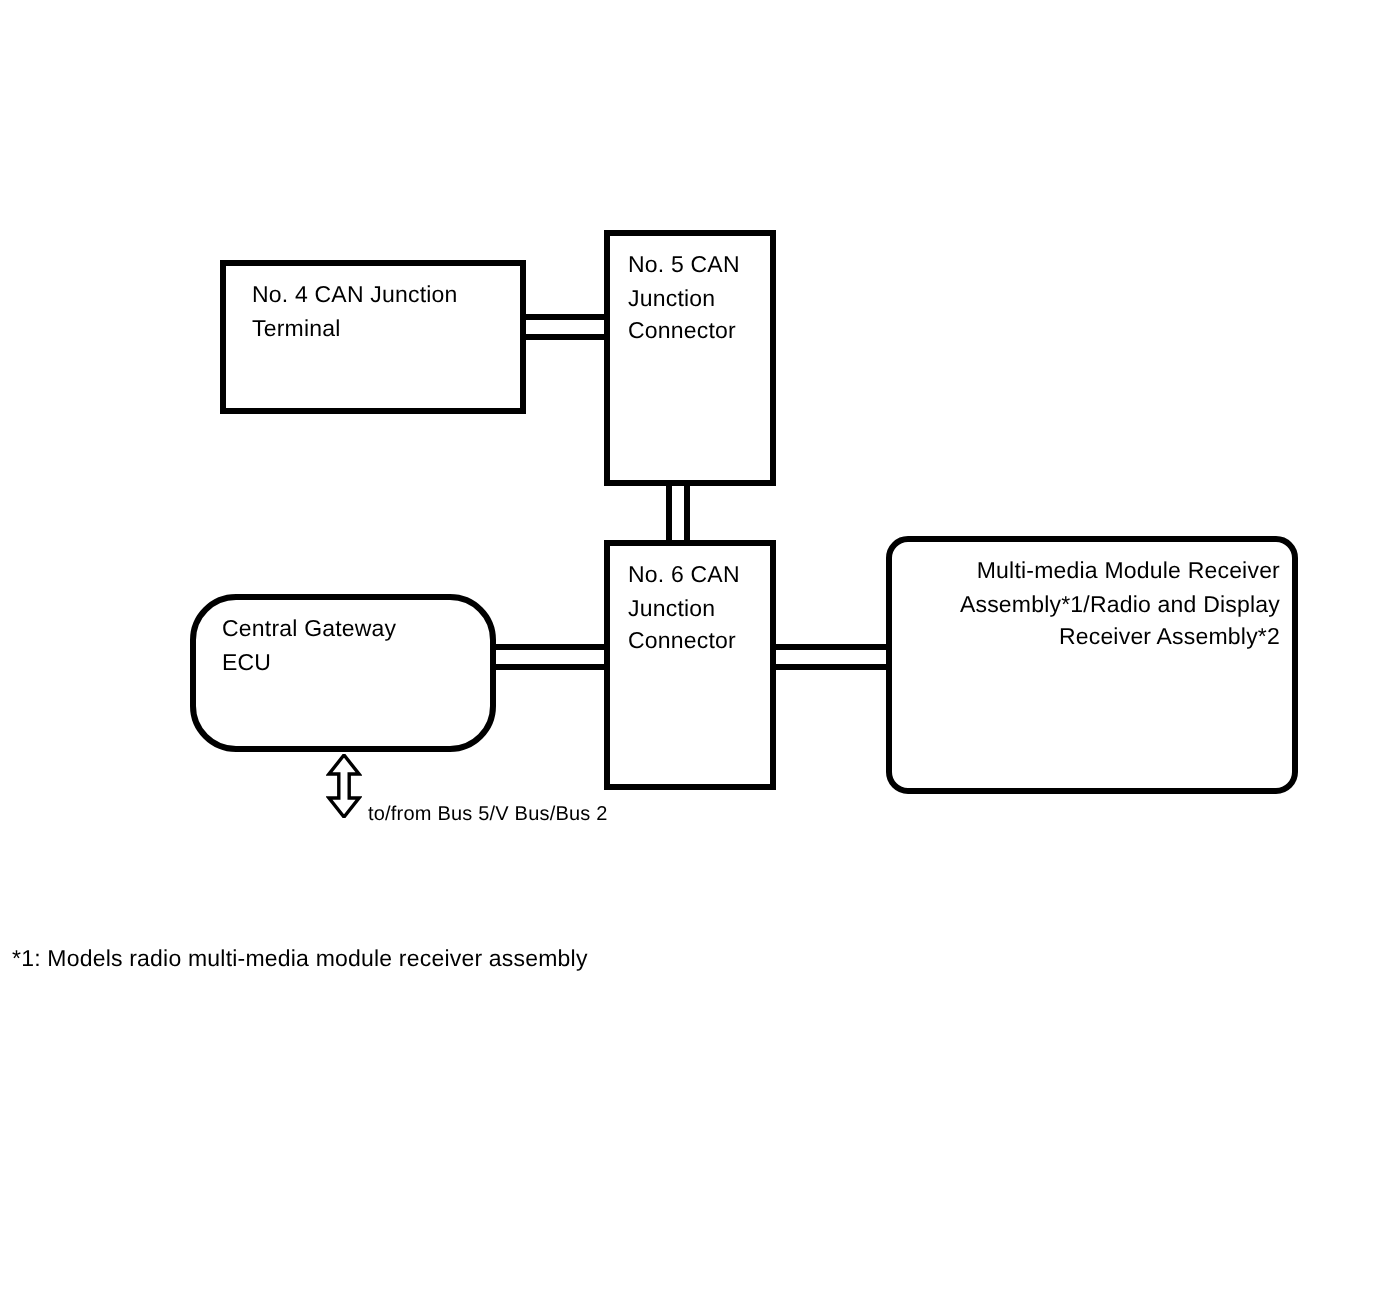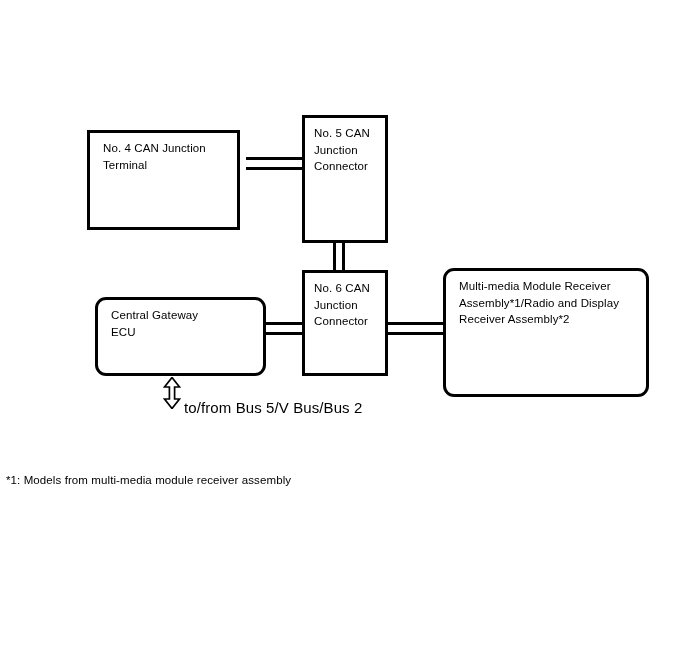--- a/index.html
+++ b/index.html
@@ -86,56 +86,56 @@
     position: absolute;
     font-size: 11.5px;
     line-height: 15px;
     letter-spacing: 0.1px;
     white-space: nowrap;
     color: #000000;
   }
 
   .caption {
     position: absolute;
-    font-size: 15px;
+    font-size: 10px;
     line-height: 15px;
     letter-spacing: 0.1px;
     white-space: nowrap;
     color: #000000;
     z-index: 4;
   }
 </style>
 </head>
 <body>
 
 <div id="canvas">
 
-  <div class="node" style="left:87px; top:130px; width:153px; height:100px;">
+  <div class="node" style="left:110px; top:130px; width:153px; height:77px;">
     <div class="node-label">No. 4 CAN Junction
 Terminal</div>
   </div>
 
   <div class="node" style="left:302px; top:103px; width:86px; height:128px;margin-top:12px;">
     <div class="node-label tight">No. 5 CAN
 Junction
 Connector</div>
   </div>
 
-  <div class="node" style="left:302px; top:270px; width:86px; height:106px;">
+  <div class="node" style="left:302px; top:270px; width:86px; height:125px;">
     <div class="node-label tight">No. 6 CAN
 Junction
 Connector</div>
   </div>
 
-  <div class="node rounded" style="left:95px; top:297px; width:171px; height:79px;">
+  <div class="node rounded" style="left:95px; top:297px; width:153px; height:79px;border-radius:23px;">
     <div class="node-label">Central Gateway
 ECU</div>
   </div>
 
-  <div class="node rounded" style="left:443px; top:268px; width:206px; height:129px;">
+  <div class="node rounded" style="left:443px; top:268px; width:206px; height:129px;text-align:right;">
     <div class="node-label">Multi-media Module Receiver
 Assembly*1/Radio and Display
 Receiver Assembly*2</div>
   </div>
 
   <div class="bus-h" style="left:246px; top:157px; width:58px; height:13px;">
     <div class="rail r1"></div>
     <div class="rail r2"></div>
   </div>
 
@@ -155,16 +155,16 @@
   </div>
 
   <div class="arrow-updown" style="left:163px; top:377px; width:18px; height:32px;">
     <svg width="18" height="32" viewBox="0 0 18 32" xmlns="http://www.w3.org/2000/svg">
       <polygon points="9,0.5 16.5,10 11.6,10 11.6,22 16.5,22 9,31.5 1.5,22 6.4,22 6.4,10 1.5,10" fill="#ffffff" stroke="#000000" stroke-width="1.7" stroke-linejoin="miter"></polygon>
     </svg>
   </div>
 
   <div class="caption" style="left:184px; top:400px;">to/from Bus 5/V Bus/Bus 2</div>
 
-  <div class="footnote" style="left:6px; top:473px;">*1: Models from multi-media module receiver assembly</div>
+  <div class="footnote" style="left:6px; top:473px;">*1: Models radio multi-media module receiver assembly</div>
 
 
 </div>
 
 </body></html>

